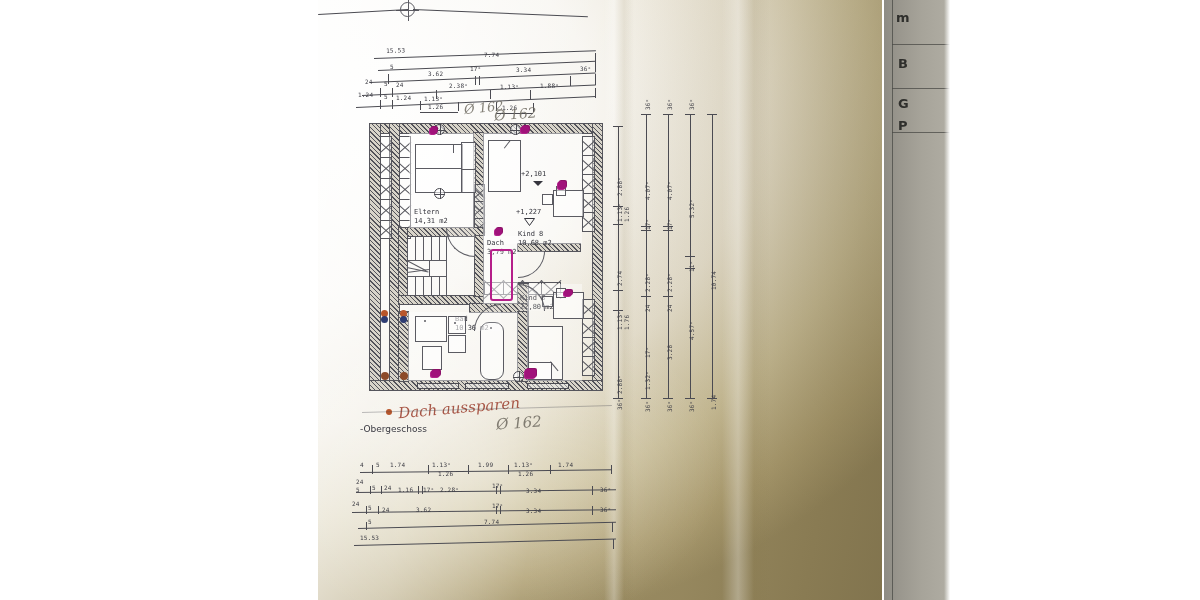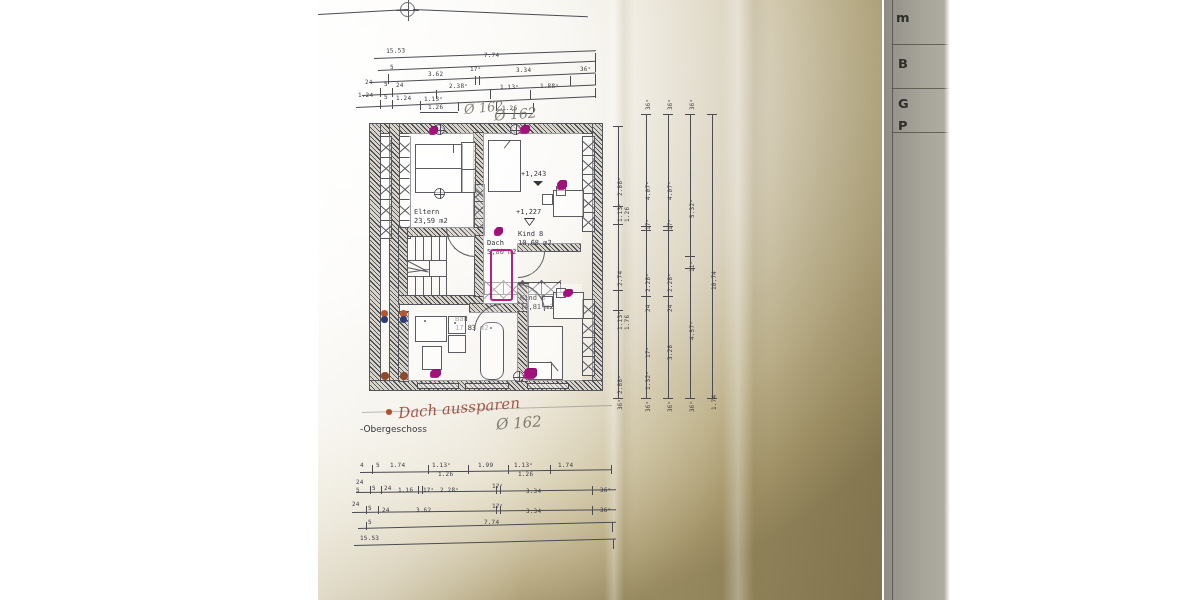--- a/index.html
+++ b/index.html
@@ -215,45 +215,45 @@
       <div class="wall" style="left:148px;top:120px;width:62px;height:7px;"></div>
       <div class="wall" style="left:148px;top:160px;width:10px;height:50px;"></div>
       <div class="wall" style="left:100px;top:180px;width:58px;height:8px;"></div>
       <div class="wall" style="left:29px;top:188px;width:9px;height:69px;"></div>
 
       <div class="wall" style="left:148px;top:188px;width:9px;height:69px;"></div>
 
       <div class="room" style="left:39px;top:9px;width:65px;height:95px;"></div>
       <div class="rlabel" style="left:44px;top:84px;">
         <div>Eltern</div>
-        <div>23,59 m2</div>
+        <div>14,31 m2</div>
       </div>
 
       <div class="room" style="left:113px;top:9px;width:99px;height:111px;"></div>
       <div class="rlabel" style="left:148px;top:106px;">
         <div>Kind 8</div>
         <div>10,68 m2</div>
       </div>
 
       <div class="room" style="left:113px;top:112px;width:35px;height:68px;"></div>
       <div class="rlabel" style="left:117px;top:115px;">
         <div>Dach</div>
-        <div>5,80 m2</div>
+        <div>3,79 m2</div>
       </div>
 
       <div class="room" style="left:157px;top:160px;width:55px;height:97px;"></div>
       <div class="rlabel" style="left:150px;top:170px;">
         <div>Kind 8</div>
-        <div>14,81 m2</div>
+        <div>22,80 m2</div>
       </div>
 
       <div class="room" style="left:38px;top:188px;width:110px;height:69px;"></div>
       <div class="rlabel" style="left:85px;top:191px;">
         <div>Bad</div>
-        <div>17,83 m2</div>
+        <div>10,36 m2</div>
       </div>
 
       <div class="furn" style="left:45px;top:20px;width:46px;height:23px;"></div>
       <div class="furn" style="left:45px;top:44px;width:46px;height:23px;"></div>
       <div class="thin" style="left:83px;top:20px;width:1px;height:9px;"></div>
       <div class="furn" style="left:91px;top:18px;width:13px;height:26px;"></div>
       <div class="furn" style="left:91px;top:45px;width:13px;height:22px;"></div>
 
       <div class="furn" style="left:118px;top:16px;width:31px;height:50px;"></div>
       <div class="thin" style="left:140px;top:16px;width:1px;height:10px;transform:rotate(38deg);transform-origin:0 0;"></div>
@@ -316,21 +316,21 @@
 
       <div class="winsym" style="left:64px;top:0px;"></div>
       <div class="winsym" style="left:64px;top:64px;"></div>
       <div class="winsym" style="left:140px;top:0px;"></div>
       <div class="winsym" style="left:143px;top:247px;"></div>
       <div class="winbox" style="left:47px;top:259px;width:40px;height:4px;"></div>
       <div class="winbox" style="left:95px;top:259px;width:42px;height:4px;"></div>
       <div class="winbox" style="left:157px;top:259px;width:40px;height:4px;"></div>
 
       <div class="elev" style="left:151px;top:46px;">
-        <span>+1,243</span>
+        <span>+2,101</span>
       </div>
       <div class="tri" style="left:163px;top:57px;"></div>
 
       <div class="elev" style="left:146px;top:84px;">
         <span>+1,227</span>
       </div>
       <div class="triout" style="left:154px;top:94px;">
         <svg width="11" height="8" viewBox="0 0 11 8">
             <path d="M0.5 0.5 L10.5 0.5 L5.5 7.5 Z" fill="none" stroke="#35353d" stroke-width="1"></path>
           </svg>

